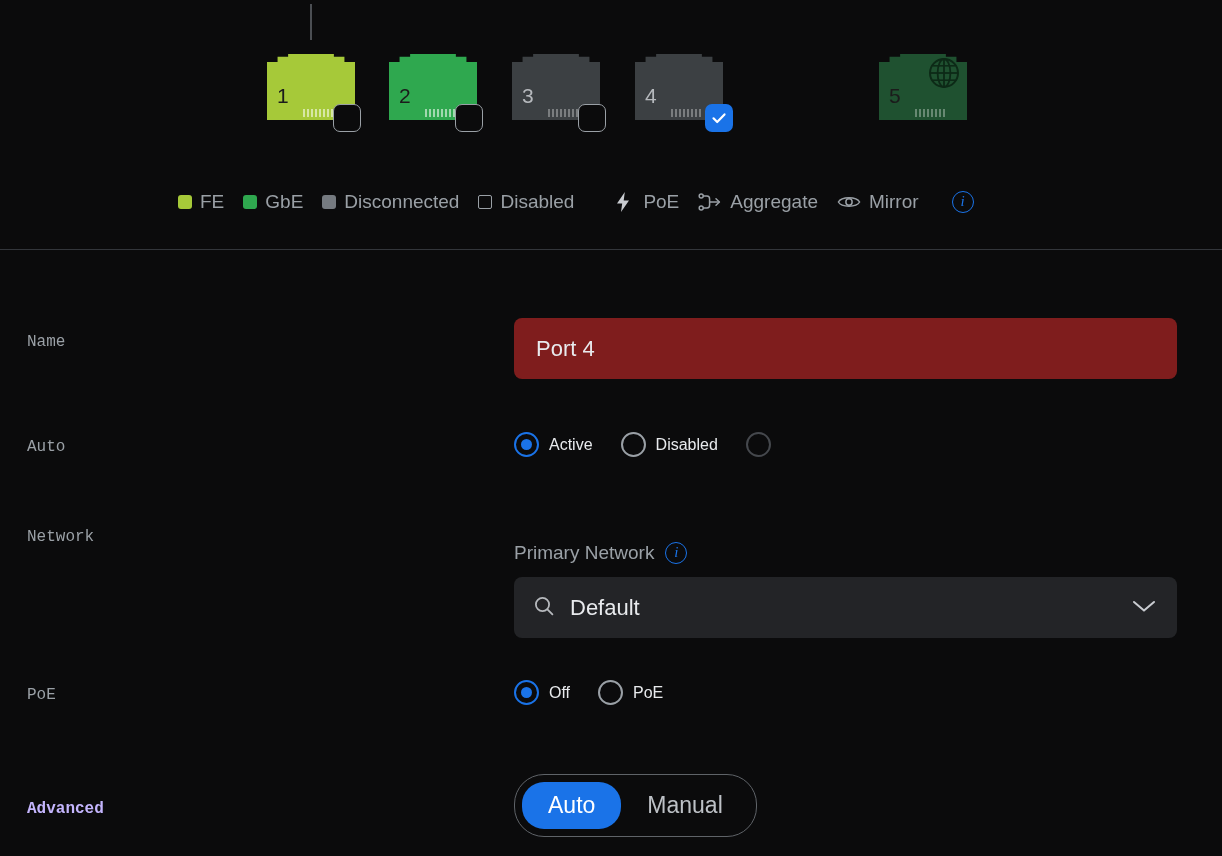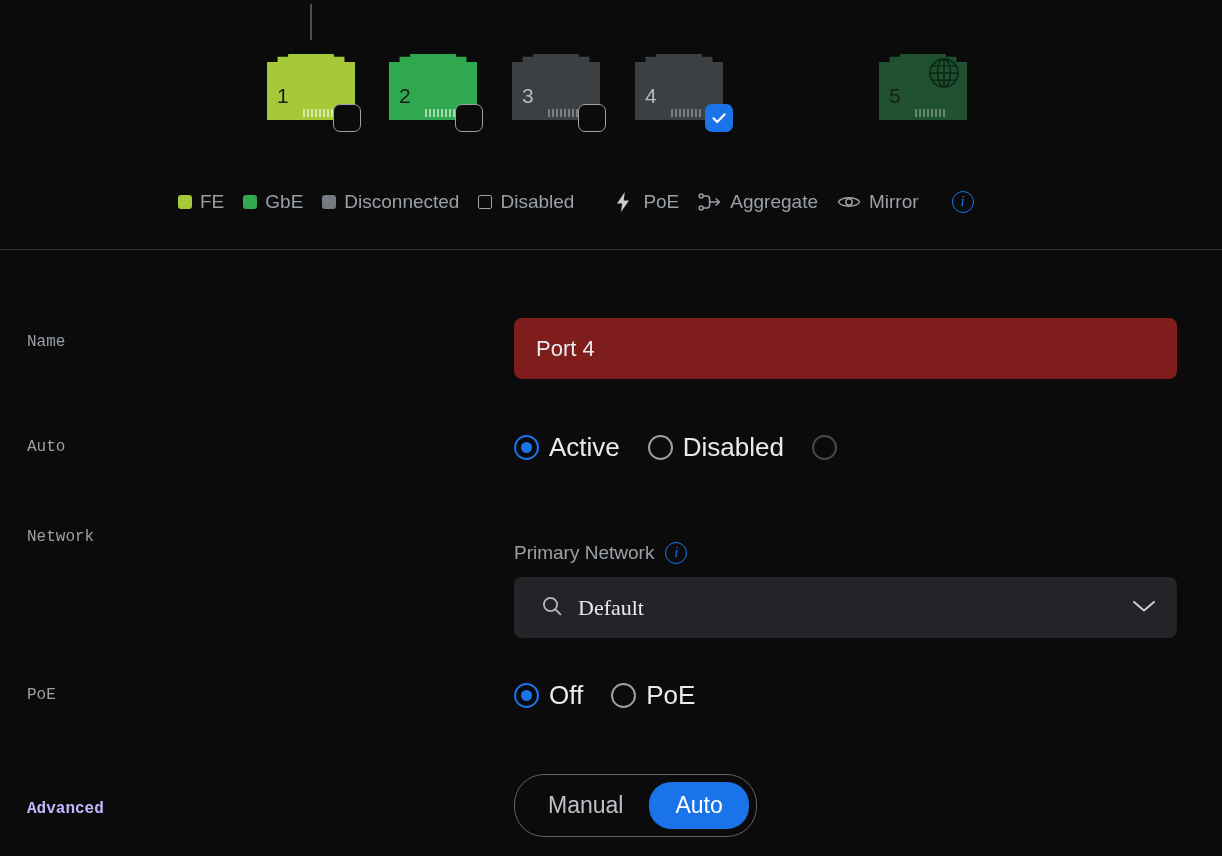--- a/index.html
+++ b/index.html
@@ -230,21 +230,21 @@
     font-family: "Liberation Sans", sans-serif;
     padding: 0 22px;
     outline: none;
   }
 
   .radio-group { display: flex; align-items: center; }
   .radio-opt {
     display: flex;
     align-items: center;
     margin-right: 28px;
-    font-size: 26px;
+    font-size: 16px;
     color: #e8eaed;
     white-space: nowrap;
   }
   .radio-opt:last-child { margin-right: 0; }
   .radio-opt.disabled { color: #5f6368; }
   .radio-dot {
     width: 25px;
     height: 25px;
     border-radius: 50%;
     box-sizing: border-box;
@@ -279,22 +279,21 @@
 
   .select-box {
     position: relative;
     width: 663px;
     height: 61px;
     box-sizing: border-box;
     background: #232427;
     border-radius: 8px;
     display: flex;
     align-items: center;
-    padding: 0 26px;
-    font-family: Liberation Serif, serif;
+    padding: 0 18px;
   }
   .select-value {
     font-size: 22px;
     color: #e8eaed;
     margin-left: 14px;
   }
   .select-chevron {
     position: absolute;
     right: 20px;
     top: 50%;
@@ -556,19 +555,19 @@
           <span>PoE</span>
         </div>
       </div>
     </div>
   </div>
 
   <div class="row" style="top:524px;">
     <div class="row-label strong" style="top:26px;">Advanced</div>
     <div class="row-control" style="top:0;">
       <div class="segmented">
+        <div class="seg-btn active">Auto</div>
         <div class="seg-btn">Manual</div>
-        <div class="seg-btn active">Auto</div>
       </div>
     </div>
   </div>
 
 </div>
 
 </body></html>

